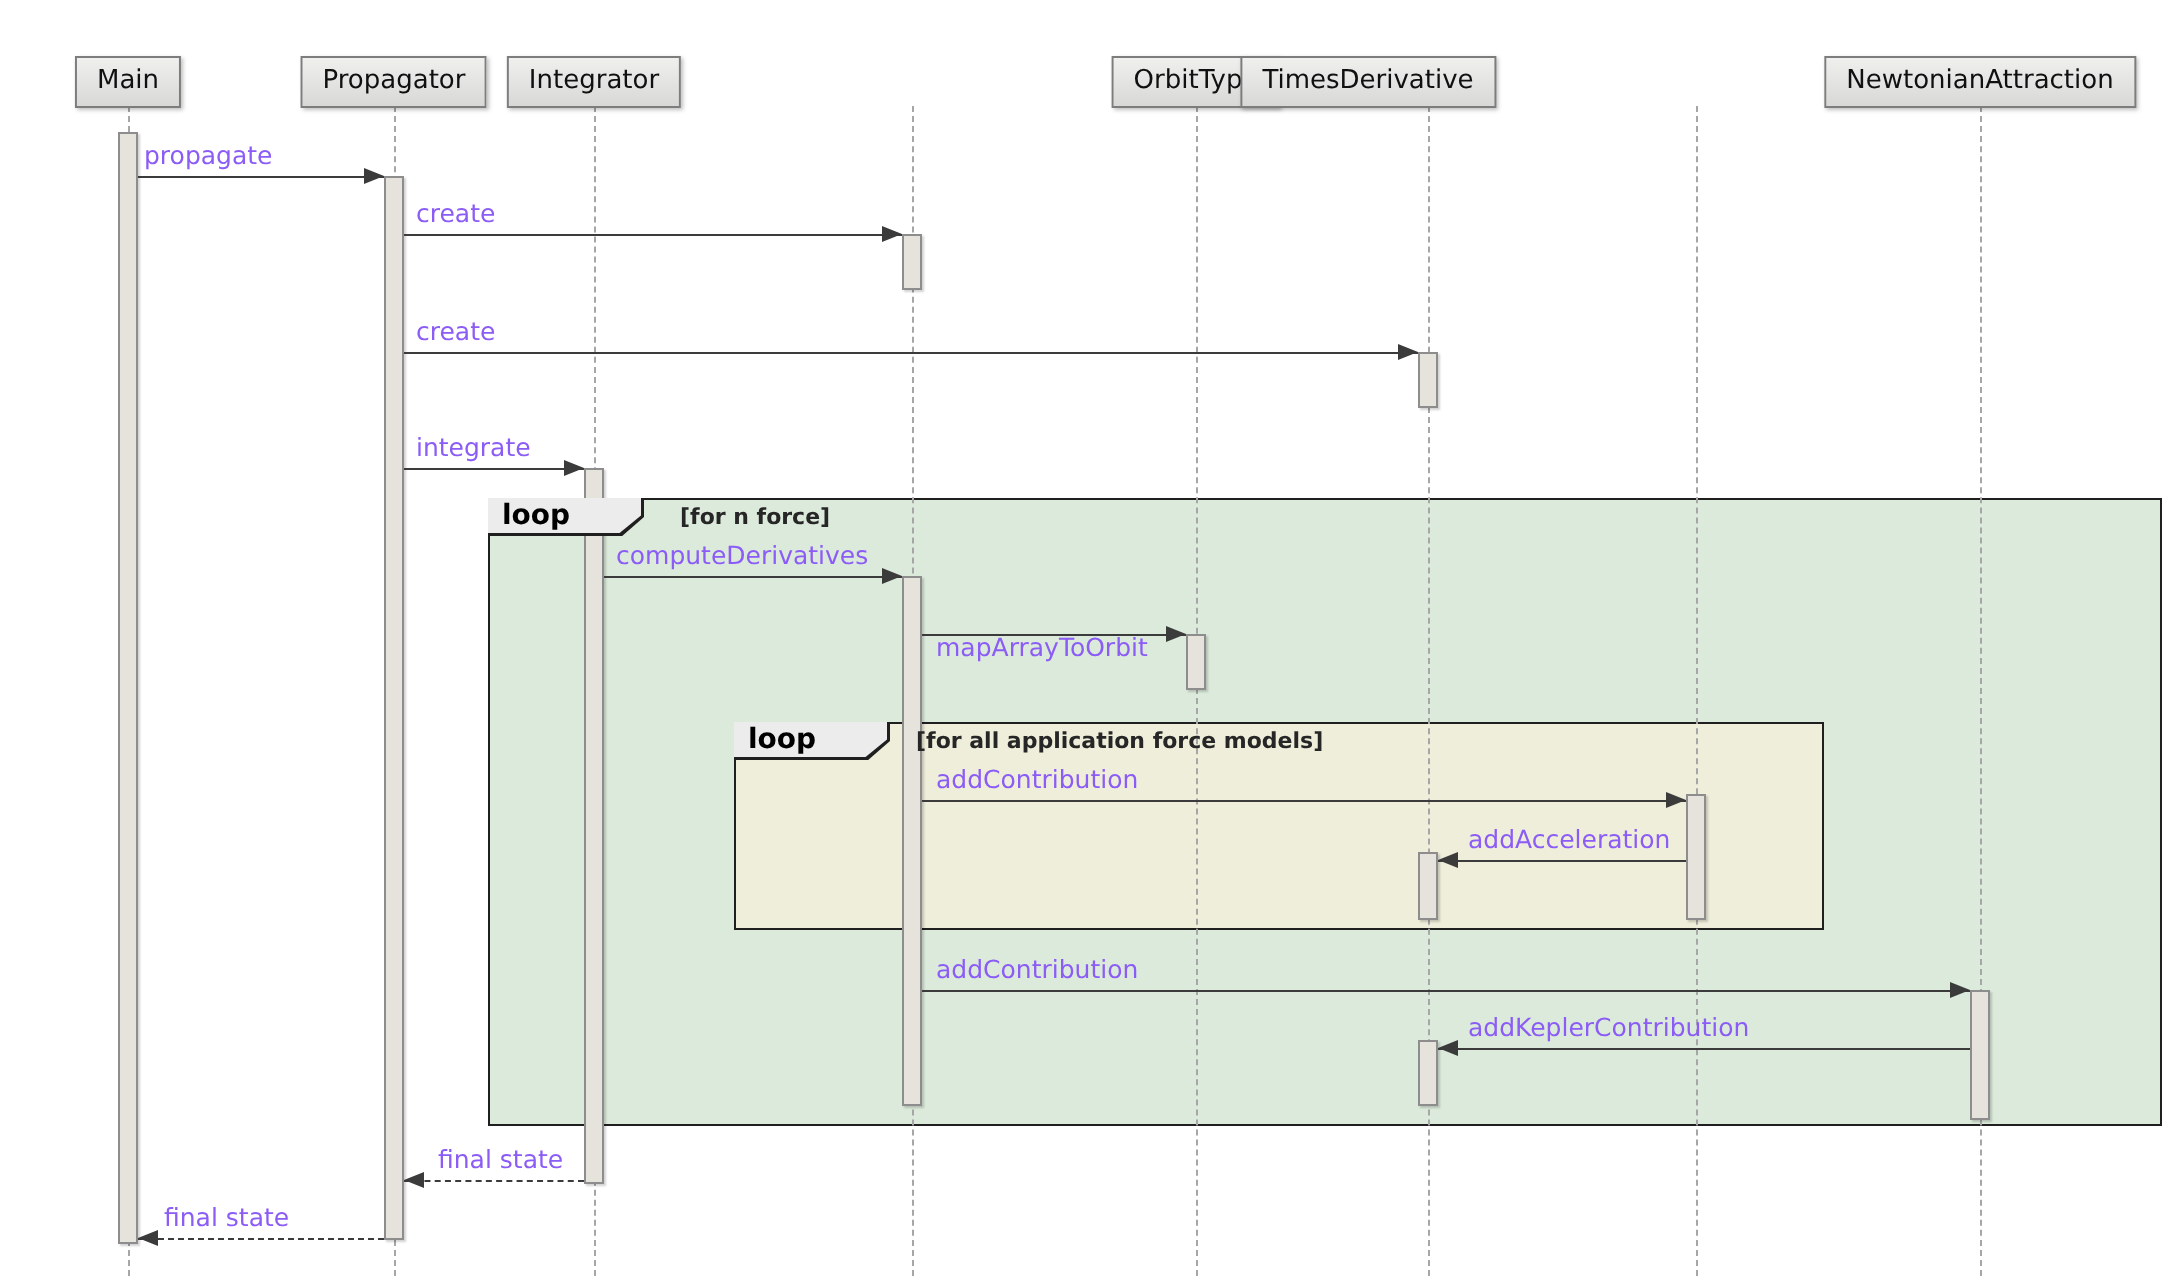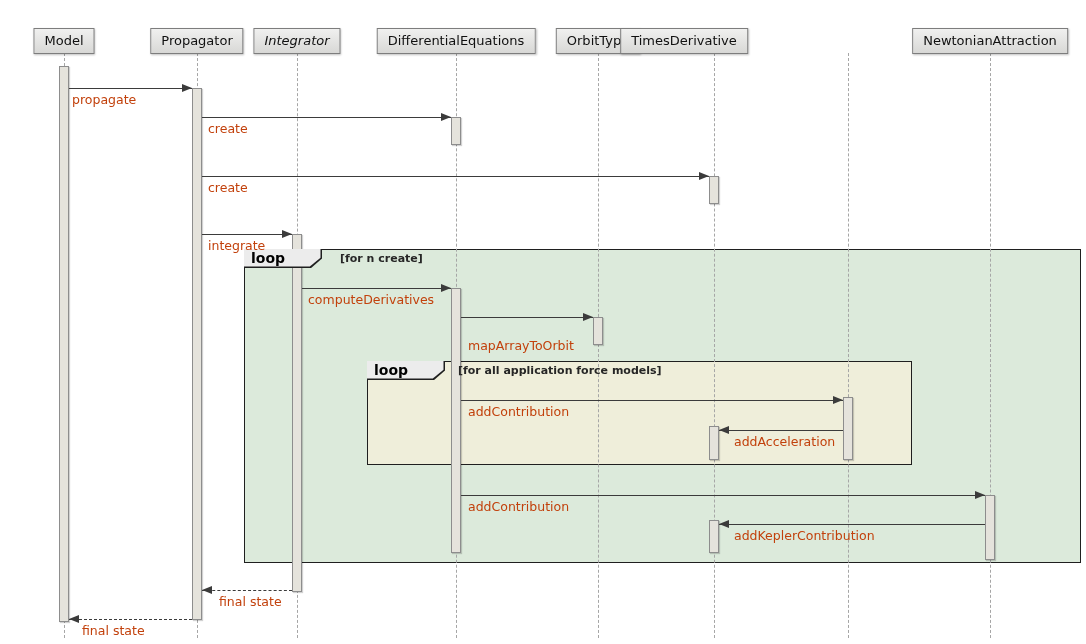--- a/index.html
+++ b/index.html
@@ -38,21 +38,21 @@
   .activation {
     position:absolute; width:10px; background:#E5E3DC; border:1px solid #8d8d8d;
     z-index:4; box-sizing:border-box; box-shadow:1px 1px 1px rgba(0,0,0,0.18);
   }
   .mline { position:absolute; height:0; border-top:1px solid #3b3b3b; z-index:5; }
   .mline.dashed { border-top-style:dashed; }
   .mhead { position:absolute; width:0; height:0; z-index:5;
     border-top:4px solid transparent; border-bottom:4px solid transparent; }
   .mhead.right { border-left:10px solid #3b3b3b; }
   .mhead.left  { border-right:10px solid #3b3b3b; }
-  .mlabel { position:absolute; font-size:12.5px; color:#c2410c; z-index:5; white-space:nowrap;margin-top:22px; }
+  .mlabel { position:absolute; font-size:12.5px; color:#8b5cf6; z-index:5; white-space:nowrap; }
 </style>
 </head>
 <body>
 
 <div class="canvas">
 
 
   <div class="loop-frame loop-outer"></div>
   <div class="loop-frame loop-inner"></div>
 
@@ -75,21 +75,21 @@
   <div class="activation" style="left:843px;top:397px;height:63px;"></div>
   <div class="activation" style="left:709px;top:426px;height:34px;"></div>
   <div class="activation" style="left:985px;top:495px;height:65px;"></div>
   <div class="activation" style="left:709px;top:520px;height:33px;"></div>
 
   <div class="loop-tab" style="left:244px;top:249px;">
     <div class="tab-border"></div>
     <div class="tab-fill"></div>
     <div class="tab-text">loop</div>
   </div>
-  <div class="loop-cond" style="left:340px;top:252px;">[for n create]</div>
+  <div class="loop-cond" style="left:340px;top:252px;">[for n force]</div>
 
   <div class="loop-tab" style="left:367px;top:361px;">
     <div class="tab-border"></div>
     <div class="tab-fill"></div>
     <div class="tab-text">loop</div>
   </div>
   <div class="loop-cond" style="left:458px;top:364px;">[for all application force models]</div>
 
   <div class="mline" style="left:69px;top:88px;width:123px;"></div>
   <div class="mhead right" style="left:182px;top:84px;"></div>
@@ -132,21 +132,20 @@
   <div class="mlabel" style="left:734px;top:506px;">addKeplerContribution</div>
 
   <div class="mline dashed" style="left:202px;top:590px;width:90px;"></div>
   <div class="mhead left" style="left:202px;top:586px;"></div>
   <div class="mlabel" style="left:219px;top:572px;">final state</div>
 
   <div class="mline dashed" style="left:69px;top:619px;width:123px;"></div>
   <div class="mhead left" style="left:69px;top:615px;"></div>
   <div class="mlabel" style="left:82px;top:601px;">final state</div>
 
-  <div class="participant" style="left:64px;">Model</div>
+  <div class="participant" style="left:64px;">Main</div>
   <div class="participant" style="left:197px;">Propagator</div>
-  <div class="participant" style="left:297px;font-style:italic;">Integrator</div>
-  <div class="participant" style="left:456px;">DifferentialEquations</div>
+  <div class="participant" style="left:297px;">Integrator</div>
   <div class="participant" style="left:598px;text-align:center;">OrbitType</div>
   <div class="participant" style="left:684px;">TimesDerivative</div>
   <div class="participant" style="left:990px;">NewtonianAttraction</div>
 
 </div>
 
 </body></html>

